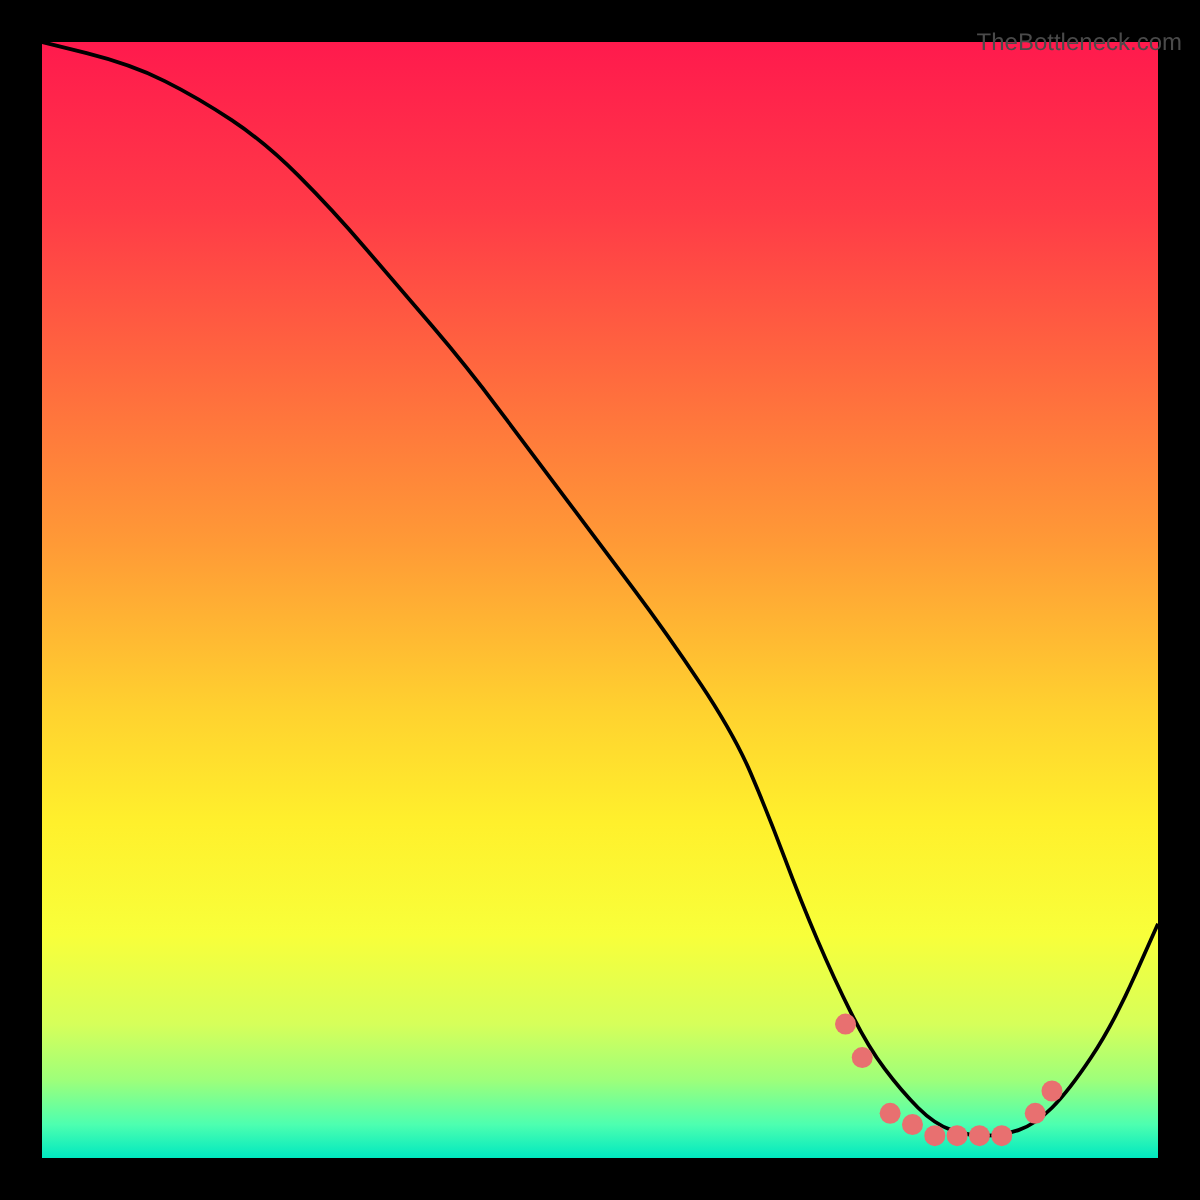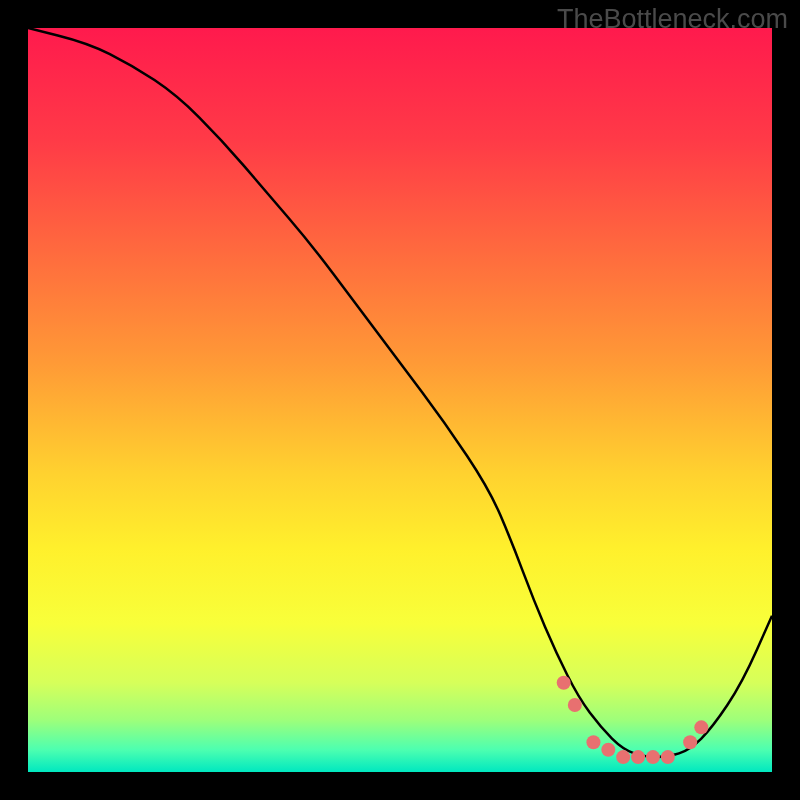--- a/index.html
+++ b/index.html
@@ -5,24 +5,24 @@
   * { margin: 0; padding: 0; box-sizing: border-box; }
   body {
     width: 800px;
     height: 800px;
     background: #000;
     position: relative;
     font-family: Arial, sans-serif;
   }
   .attribution {
     position: absolute;
-    top: 4px;
+    top: 20px;
     right: 12px;
     color: #4a4a4a;
-    font-size: 27px;
+    font-size: 16px;
     font-weight: 500;
     z-index: 10;
   }
   .plot-area {
     position: absolute;
     top: 28px;
     left: 28px;
     width: 744px;
     height: 744px;
     overflow: hidden;

